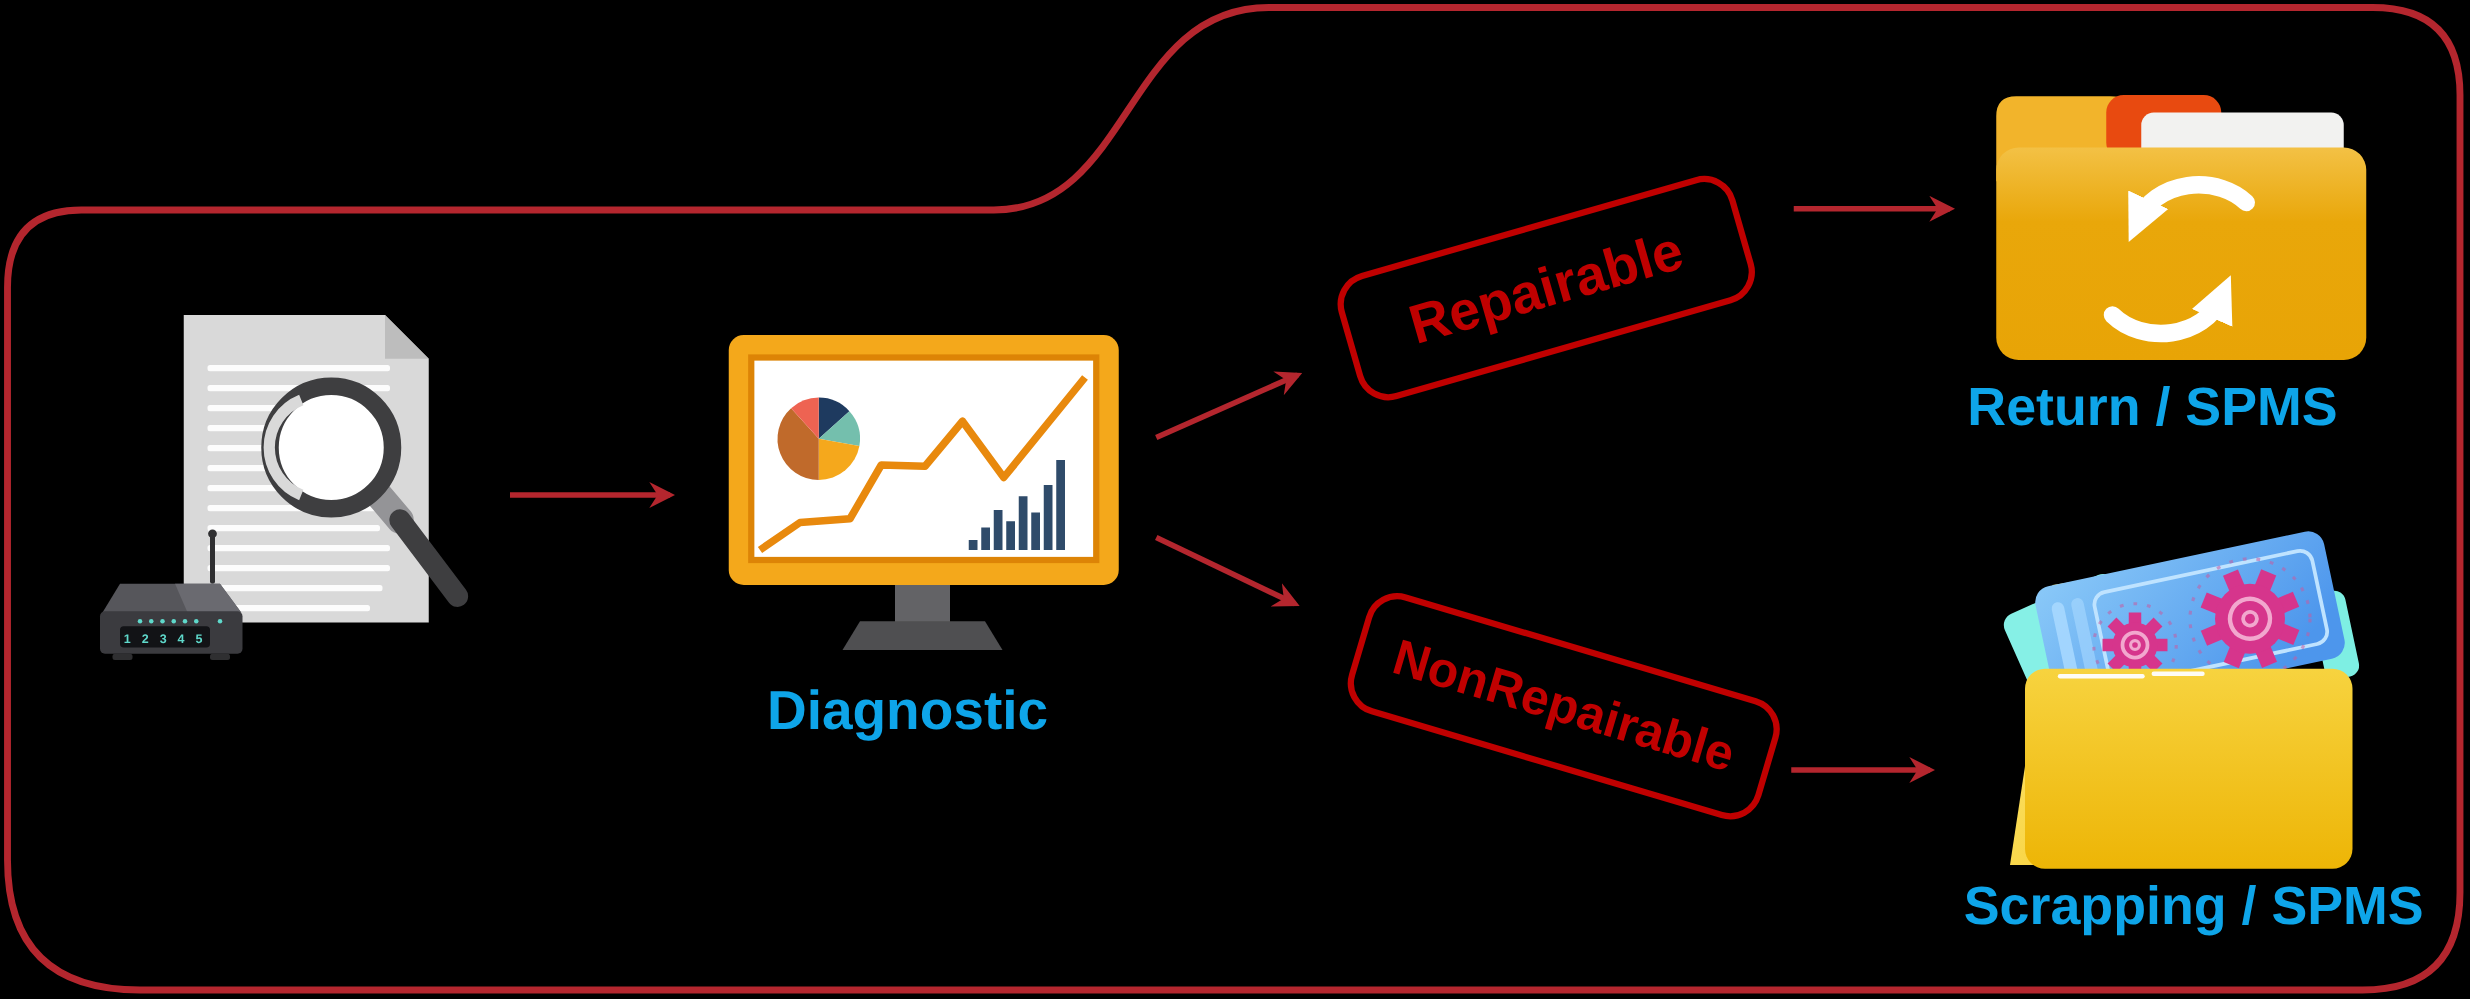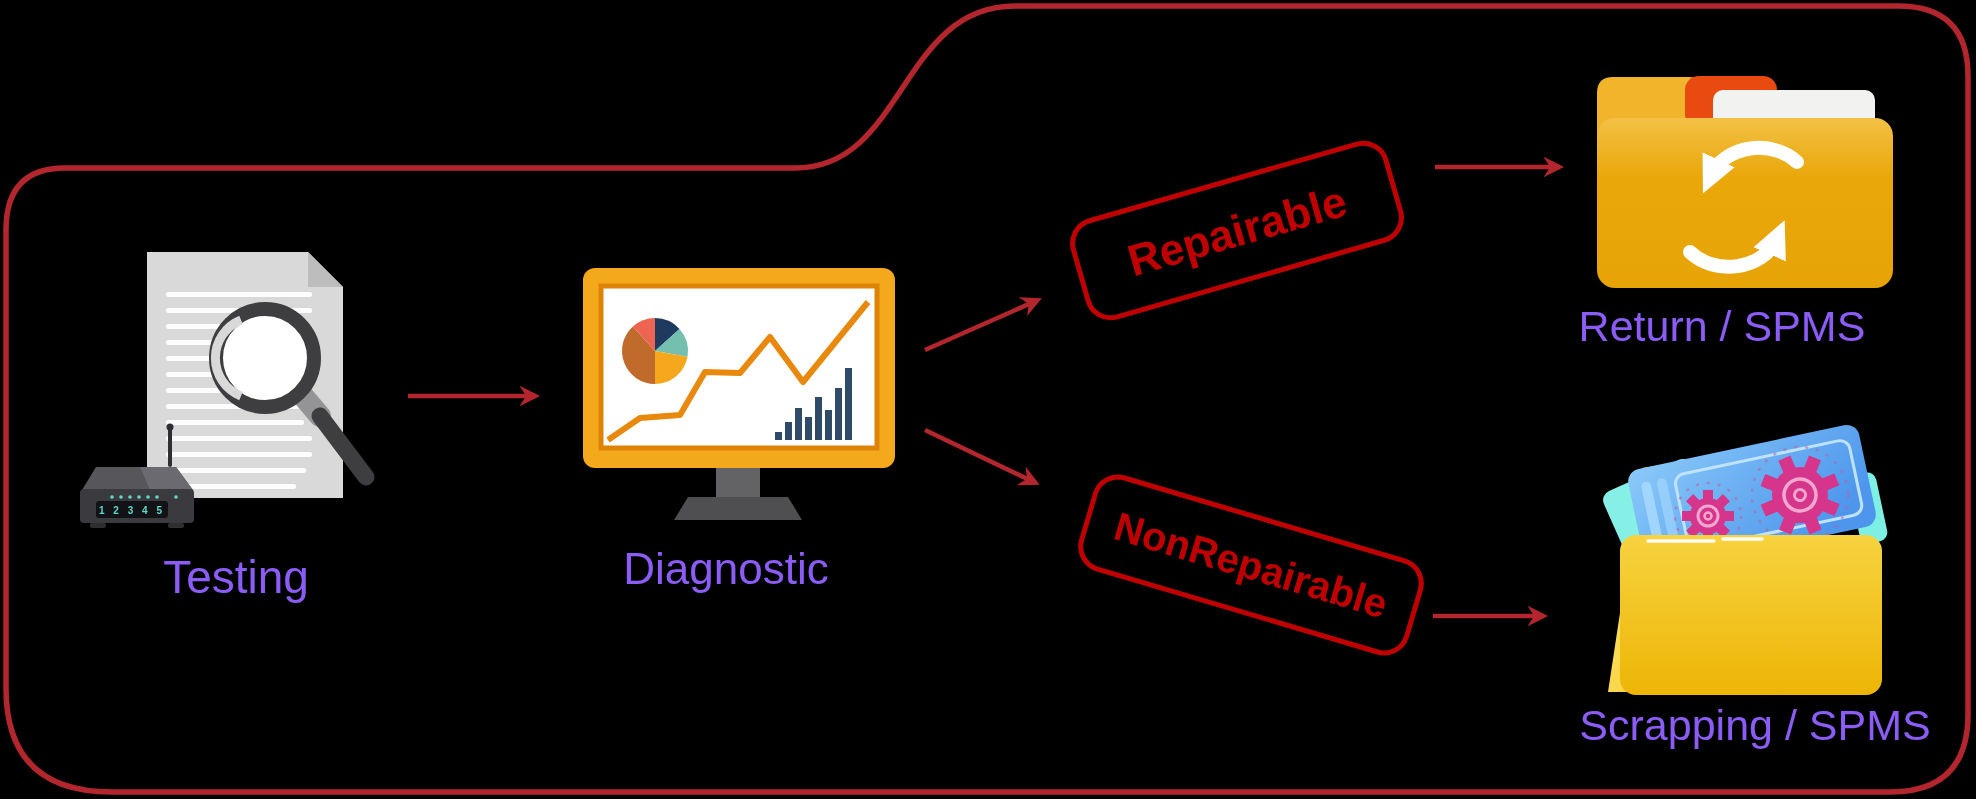--- a/index.html
+++ b/index.html
@@ -2,21 +2,21 @@
 <html><head>
 <meta charset="utf-8">
 <style>
   html,body{margin:0;padding:0;background:#000;}
   .canvas{
     position:relative;width:1976px;height:799px;background:#000;
     overflow:hidden;font-family:"Liberation Sans",sans-serif;
   }
   .gfx{position:absolute;left:0;top:0;}
   .label{
-    position:absolute;color:#8b5cf6;font-weight:normal;text-align:center;
+    position:absolute;color:#0ea5e9;font-weight:bold;text-align:center;
     white-space:nowrap;line-height:1.1;
   }
   #label-testing{left:116px;top:552px;width:240px;font-size:46px;}
   #label-diagnostic{left:606px;top:545px;width:240px;font-size:44px;}
   #label-return{left:1562px;top:303px;width:320px;font-size:43px;}
   #label-scrapping{left:1563px;top:702px;width:384px;font-size:43px;text-align:center;}
   .stamp{
     position:absolute;border:5px solid #C00000;border-radius:26px;
     color:#C00000;font-weight:bold;display:flex;align-items:center;
     justify-content:center;white-space:nowrap;background:transparent;
@@ -222,18 +222,17 @@
     </g>
   </svg>
 
   <div class="stamp" id="stamp-repairable">
     <span>Repairable</span>
   </div>
   <div class="stamp" id="stamp-nonrepairable">
     <span>NonRepairable</span>
   </div>
 
-  <div class="label" id="label-testing">Testing</div>
   <div class="label" id="label-diagnostic">Diagnostic</div>
   <div class="label" id="label-return">Return / SPMS</div>
   <div class="label" id="label-scrapping">Scrapping / SPMS</div>
 
 </div>
 
 </body></html>

